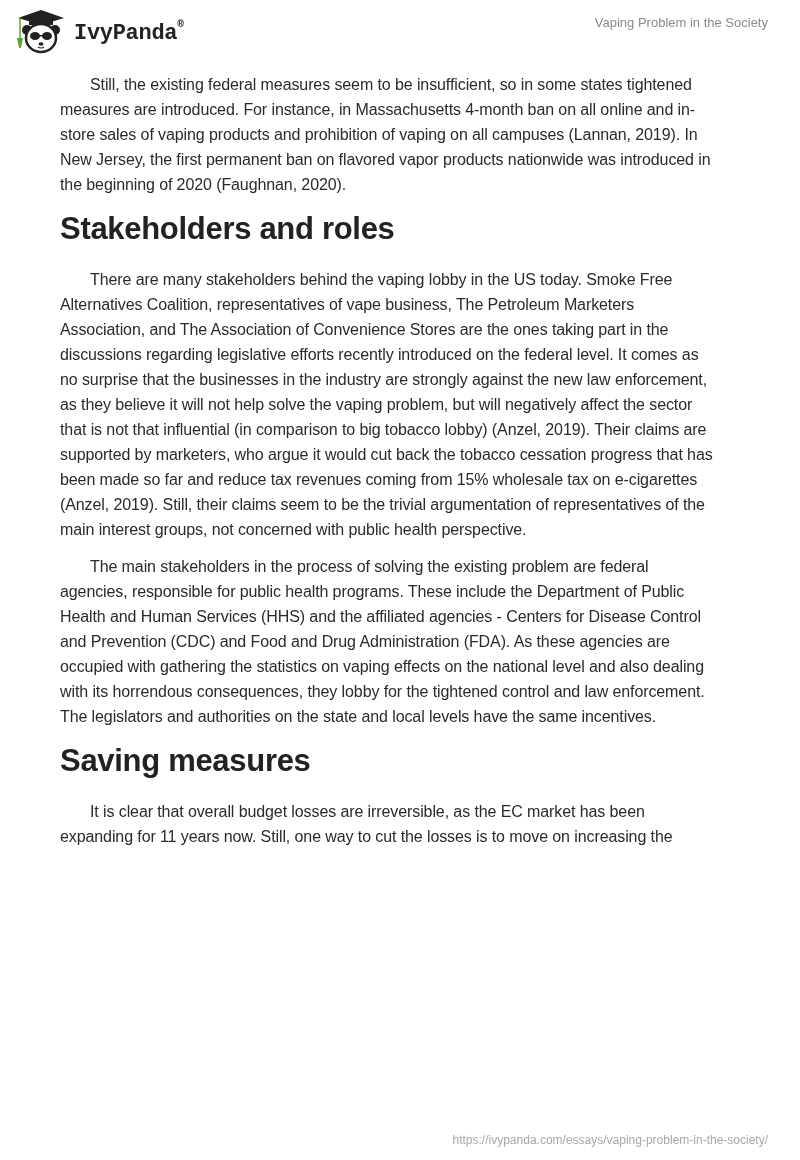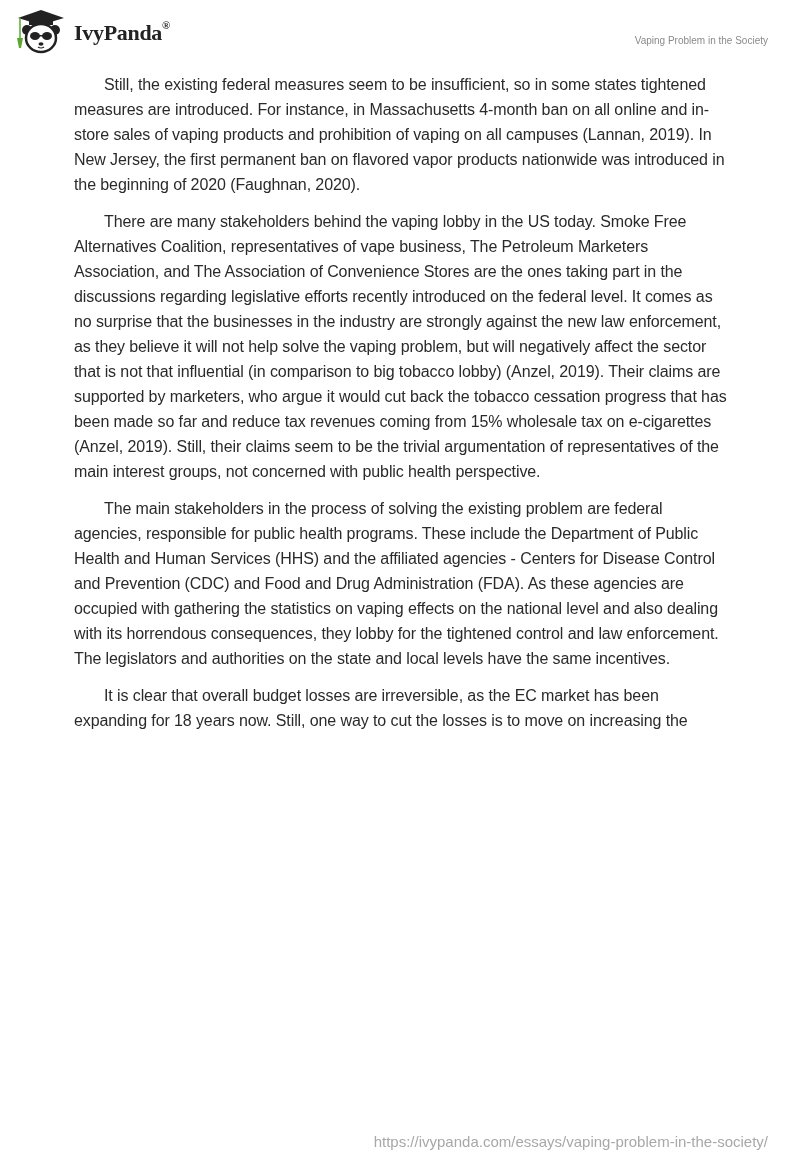--- a/index.html
+++ b/index.html
@@ -4,40 +4,40 @@
 <style>
   html, body { margin: 0; padding: 0; background: #ffffff; }
   body {
     width: 800px; height: 1160px; position: relative; overflow: hidden;
     font-family: "Liberation Sans", sans-serif; color: #222222;
   }
   .header { position: absolute; top: 0; left: 0; width: 800px; height: 60px; }
   .logo { position: absolute; left: 14px; top: 8px; display: flex; align-items: center; }
   .logo svg { width: 54px; height: 46px; }
   .logo-text {
-    font-family: Liberation Serif, serif; font-weight: bold; font-size: 22px;
+    font-family: Liberation Mono, monospace; font-weight: bold; font-size: 22px;
     color: #222; margin-left: 6px; letter-spacing: -0.3px; position: relative; top: 2px; text-align: center;
   }
   .logo-text sup { font-size: 11px; position: relative; top: -3px; }
   .doc-title {
     position: absolute; right: 32px; top: 15px;
-    font-size: 10px; color: #8a8a8a; margin-top: 20px;
+    font-size: 13px; color: #8a8a8a;
   }
-  .content { position: absolute; left: 74px; top: 72px; width: 660px; }
+  .content { position: absolute; left: 60px; top: 72px; width: 660px; }
   p {
     margin: 0 0 12px 0; font-size: 16px; line-height: 25px; color: #2a2a2a;
     text-indent: 30px; letter-spacing: -0.1px;
   }
   h2 {
     margin: 10px 0 18px 0; font-size: 31px; font-weight: bold; color: #222;
     line-height: 40px; letter-spacing: -0.3px;
   }
   .footer-url {
     position: absolute; right: 32px; top: 1133px;
-    font-size: 15px; color: #a8a8a8;
+    font-size: 12px; color: #a8a8a8;
   }
 </style>
 </head>
 <body>
 
 <div class="header">
   <div class="logo">
     <svg viewBox="0 0 54 46">
 
       <polygon points="27,2 50,10 27,17 4,10" fill="#222"></polygon>
@@ -59,20 +59,22 @@
       <path d="M24,39 Q27,41 30,39" stroke="#222" stroke-width="1.2" fill="none"></path>
     </svg>
     <span class="logo-text"><span>IvyPanda</span><sup>®</sup></span>
   </div>
   <div class="doc-title">Vaping Problem in the Society</div>
 </div>
 
 <div class="content">
   <p>Still, the existing federal measures seem to be insufficient, so in some states tightened measures are introduced. For instance, in Massachusetts 4-month ban on all online and in-store sales of vaping products and prohibition of vaping on all campuses (Lannan, 2019). In New Jersey, the first permanent ban on flavored vapor products nationwide was introduced in the beginning of 2020 (Faughnan, 2020).</p>
 
+  <h2>Stakeholders and roles</h2>
   <p>There are many stakeholders behind the vaping lobby in the US today. Smoke Free Alternatives Coalition, representatives of vape business, The Petroleum Marketers Association, and The Association of Convenience Stores are the ones taking part in the discussions regarding legislative efforts recently introduced on the federal level. It comes as no surprise that the businesses in the industry are strongly against the new law enforcement, as they believe it will not help solve the vaping problem, but will negatively affect the sector that is not that influential (in comparison to big tobacco lobby) (Anzel, 2019). Their claims are supported by marketers, who argue it would cut back the tobacco cessation progress that has been made so far and reduce tax revenues coming from 15% wholesale tax on e-cigarettes (Anzel, 2019). Still, their claims seem to be the trivial argumentation of representatives of the main interest groups, not concerned with public health perspective.</p>
   <p>The main stakeholders in the process of solving the existing problem are federal agencies, responsible for public health programs. These include the Department of Public Health and Human Services (HHS) and the affiliated agencies - Centers for Disease Control and Prevention (CDC) and Food and Drug Administration (FDA). As these agencies are occupied with gathering the statistics on vaping effects on the national level and also dealing with its horrendous consequences, they lobby for the tightened control and law enforcement. The legislators and authorities on the state and local levels have the same incentives.</p>
 
 
-  <p>It is clear that overall budget losses are irreversible, as the EC market has been expanding for 18 years now. Still, one way to cut the losses is to move on increasing the</p>
+  <h2>Saving measures</h2>
+  <p>It is clear that overall budget losses are irreversible, as the EC market has been expanding for 11 years now. Still, one way to cut the losses is to move on increasing the</p>
 </div>
 
 <div class="footer-url">https://ivypanda.com/essays/vaping-problem-in-the-society/</div>
 
 </body></html>

